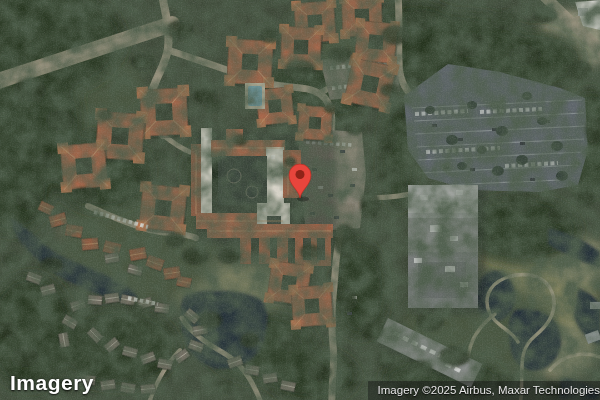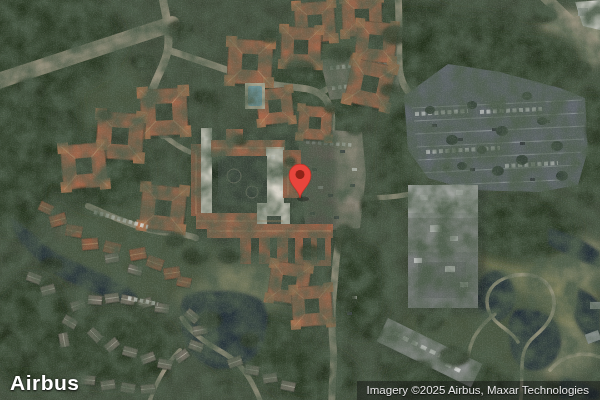--- a/index.html
+++ b/index.html
@@ -19,21 +19,21 @@
   .pin-body{fill:var(--marker_color,#E8453C);}
   .pin-dot{fill:var(--marker_dot,#8F2318);}
   .googlelogo{
     position:absolute;left:10px;bottom:5px;color:#fff;
     font-size:21px;font-weight:bold;letter-spacing:.5px;
     text-shadow:0 1px 2px rgba(0,0,0,.75),0 0 3px rgba(0,0,0,.5);
     user-select:none;
   }
   .attribution{
     position:absolute;right:0;bottom:0;height:19px;line-height:19px;
-    padding:0 11px 0 10px;background:rgba(15,15,15,.42);
+    padding:0 0 0 10px;background:rgba(15,15,15,.42);
     color:#e6e6e6;font-size:11.5px;
     text-shadow:0 1px 1px rgba(0,0,0,.9);white-space:nowrap;margin-top:21px;
   }
 </style>
 </head>
 <body>
 
 <div id="viewport">
 <svg id="scene" width="600" height="400" viewBox="0 0 600 400">
   <defs>
@@ -434,15 +434,15 @@
   <rect x="0" y="0" width="600" height="400" filter="url(#grain)" opacity="0.3"></rect>
   <rect x="0" y="0" width="600" height="400" fill="#2b3440" opacity="0.08"></rect>
 
   <g transform="translate(300,174)">
     <ellipse cx="3" cy="25" rx="6" ry="2.5" fill="#000" opacity="0.3"></ellipse>
     <path class="pin-body" d="M0,24 C-2,15 -11,11 -11,1 A11 11 0 1 1 11,1 C11,11 2,15 0,24 Z" stroke="#b5281d" stroke-width="0.6"></path>
     <circle class="pin-dot" cx="0" cy="0.5" r="4.5"></circle>
   </g>
 </svg>
 
-<div class="googlelogo">Airbus</div>
+<div class="googlelogo">Imagery</div>
 <div class="attribution">Imagery ©2025 Airbus, Maxar Technologies</div>
 </div>
 
 </body></html>

